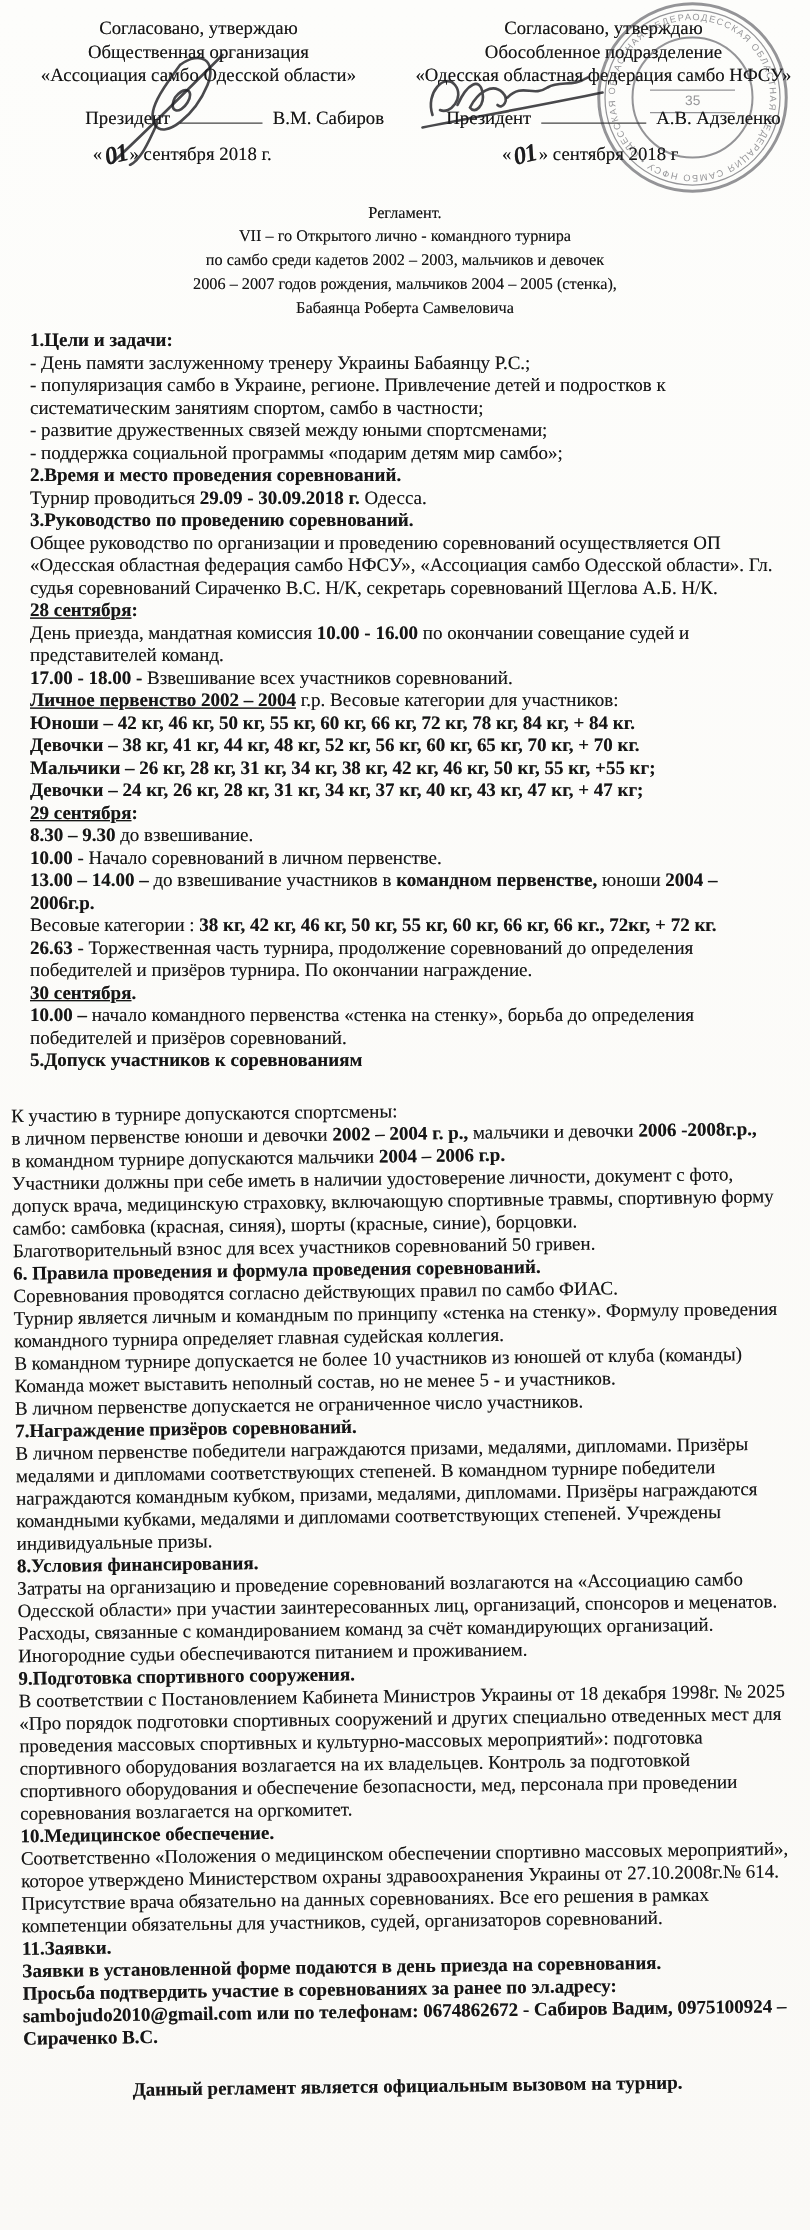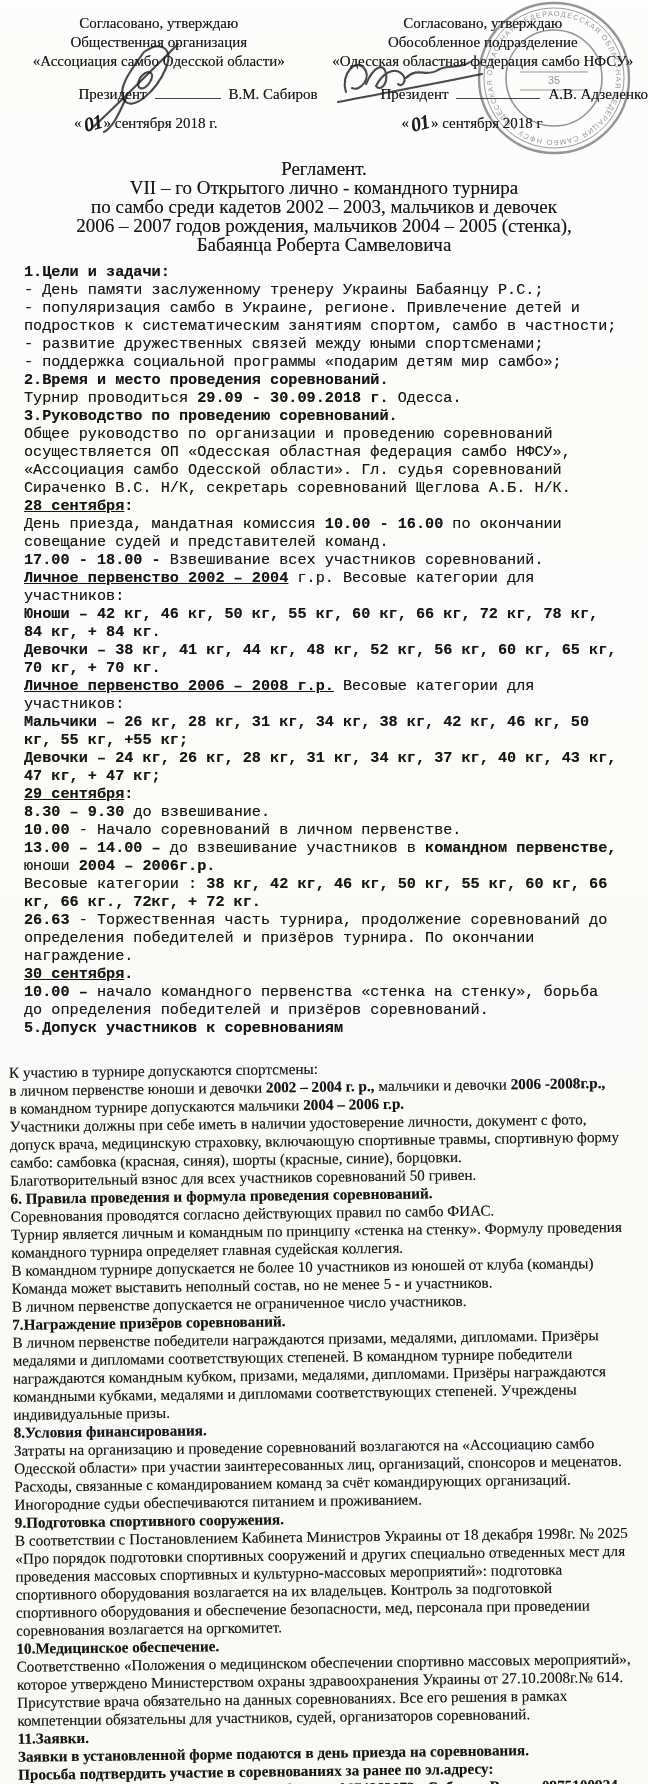--- a/index.html
+++ b/index.html
@@ -8,21 +8,21 @@
     position:relative;width:648px;height:1784px;margin:0 auto;
     background:linear-gradient(#fdfdfb,#faf9f6);color:#161616;overflow:hidden;
   }
   .page *{box-sizing:border-box;}
   
   .approvals{display:flex;padding-top:14px;}
   .appr{width:50%;text-align:center;font-size:15px;line-height:19px;
         text-shadow:0 0 .5px rgba(25,25,25,.55);}
   .appr-left{width:49%;}
   .appr-right{width:51%;}
-  .pres-line{margin-top:13px;text-align:right;white-space:nowrap;}
+  .pres-line{margin-top:13px;text-align:center;white-space:nowrap;}
   .appr-left .pres-line{padding-left:58px;}
   .appr-right .pres-line{padding-left:6px;margin-left:10px;}
   .blank-line{display:inline-block;height:1em;border-bottom:1px solid #444;
               vertical-align:baseline;margin:0 8px;}
   .appr-left .blank-line{width:66px;}
   .appr-right .blank-line{width:84px;}
   .date-line{margin-top:8px;}
   .appr-left .date-line{padding-right:26px;}
   .appr-right .date-line{padding-left:84px;text-align:left;}
   .hand{display:inline-block;font-style:italic;font-weight:700;font-size:20px;
@@ -31,25 +31,25 @@
   
   .sig,.stamp{position:absolute;pointer-events:none;}
   .sig path{fill:none;stroke:#1c1c20;stroke-width:2.1;stroke-linecap:round;opacity:.8;}
   .sig{filter:blur(.3px);}
   .sig-left{left:82px;top:38px;}
   .sig-right{left:330px;top:44px;}
   .stamp{left:462px;top:0;filter:blur(.55px);opacity:.5;}
   .stamp circle,.stamp path.ring{fill:none;stroke:#2e2e36;}
   .stamp text{fill:#2e2e36;font-family:"Liberation Sans",sans-serif;}
   
-  .title-block{margin-top:26px;text-align:center;font-size:19px;line-height:19px;
+  .title-block{margin-top:26px;text-align:center;font-size:13px;line-height:19px;
                text-shadow:0 0 .5px rgba(25,25,25,.55);}
   
   .body{font-size:15.2px;line-height:18px;text-shadow:0 0 .5px rgba(25,25,25,.5);}
-  .body-a{margin-top:9px;padding-left:24px;padding-right:26px;font-family:Liberation Mono, monospace;}
+  .body-a{margin-top:9px;padding-left:24px;padding-right:26px;}
   .body-b{margin-top:27px;padding-left:14px;padding-right:20px;
           transform:rotate(-0.75deg);transform-origin:0 50%;}
   .para{margin:0;}
   .b{font-weight:700;}
   .u{text-decoration:underline;}
   .center{text-align:center;}
 </style>
 </head>
 <body>
 
@@ -122,21 +122,20 @@
       <div class="para"><span class="b">2.Время и место проведения соревнований.</span></div>
       <div class="para"><span>Турнир проводиться </span><span class="b">29.09 - 30.09.2018 г.</span><span>  Одесса.</span></div>
       <div class="para"><span class="b">3.Руководство по проведению соревнований.</span></div>
       <div class="para"><span>Общее руководство по организации и проведению соревнований осуществляется ОП «Одесская областная федерация самбо НФСУ», «Ассоциация самбо Одесской области». Гл. судья соревнований Сираченко В.С. Н/К, секретарь соревнований Щеглова А.Б. Н/К.</span></div>
       <div class="para"><span class="b u">28 сентября</span><span class="b">:</span></div>
       <div class="para"><span>День приезда, мандатная комиссия </span><span class="b">10.00 - 16.00</span><span> по окончании совещание судей и представителей команд.</span></div>
       <div class="para"><span class="b">17.00 - 18.00 - </span><span>Взвешивание всех участников соревнований.</span></div>
       <div class="para"><span class="b u">Личное первенство 2002 – 2004</span><span> г.р. Весовые категории для участников:</span></div>
       <div class="para"><span class="b">Юноши – 42 кг, 46 кг, 50 кг, 55 кг, 60 кг, 66 кг, 72 кг, 78 кг, 84 кг, + 84 кг.</span></div>
       <div class="para"><span class="b">Девочки – 38 кг, 41 кг, 44 кг, 48 кг, 52 кг, 56 кг, 60 кг, 65 кг, 70 кг, + 70 кг.</span></div>
-      <div class="para"><span class="b u">Личное первенство 2006 – 2008 г.р.</span><span> Весовые категории для участников:</span></div>
       <div class="para"><span class="b">Мальчики – 26 кг, 28 кг, 31 кг, 34 кг, 38 кг, 42 кг, 46 кг, 50 кг, 55 кг, +55 кг;</span></div>
       <div class="para"><span class="b">Девочки – 24 кг, 26 кг, 28 кг, 31 кг, 34 кг, 37 кг, 40 кг, 43 кг, 47 кг, + 47 кг;</span></div>
       <div class="para"><span class="b u">29 сентября</span><span class="b">:</span></div>
       <div class="para"><span class="b">8.30 – 9.30</span><span> до взвешивание.</span></div>
       <div class="para"><span class="b">10.00</span><span> - Начало соревнований в личном первенстве.</span></div>
       <div class="para"><span class="b">13.00 – 14.00 –</span><span> до взвешивание участников в </span><span class="b">командном первенстве,</span><span> юноши </span><span class="b">2004 – 2006г.р.</span></div>
       <div class="para"><span>Весовые категории : </span><span class="b">38 кг, 42 кг, 46 кг, 50 кг, 55 кг, 60 кг, 66 кг, 66 кг., 72кг, + 72 кг.</span></div>
       <div class="para"><span class="b">26.63</span><span> - Торжественная часть турнира, продолжение соревнований до определения победителей и призёров турнира. По окончании награждение.</span></div>
       <div class="para"><span class="b u">30 сентября</span><span class="b">.</span></div>
       <div class="para"><span class="b">10.00 –</span><span> начало командного первенства «стенка на стенку», борьба до определения победителей и призёров соревнований.</span></div>

